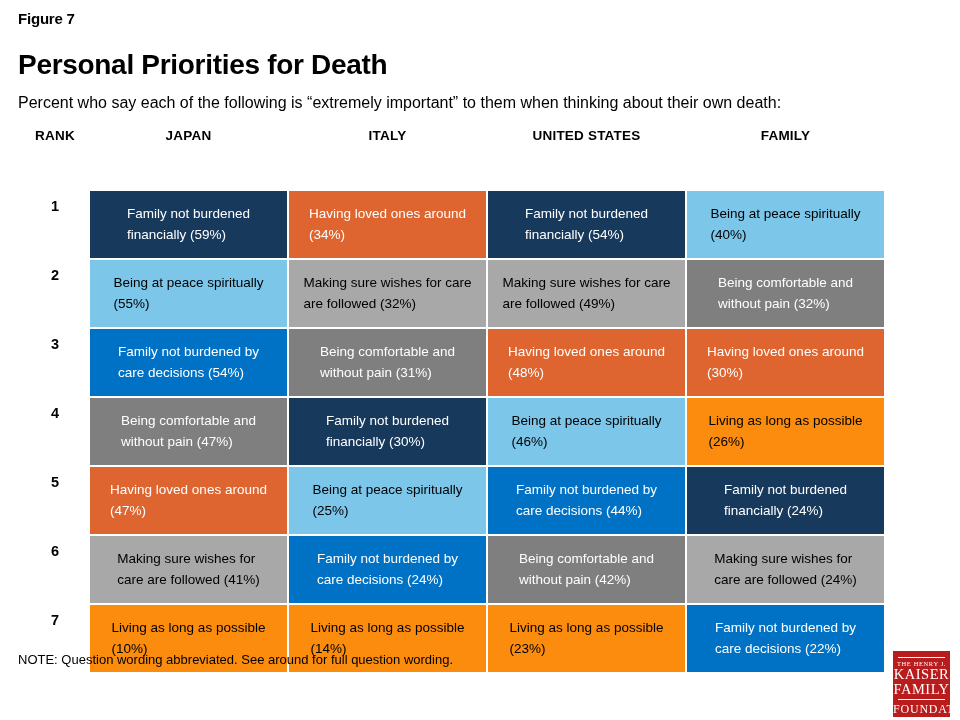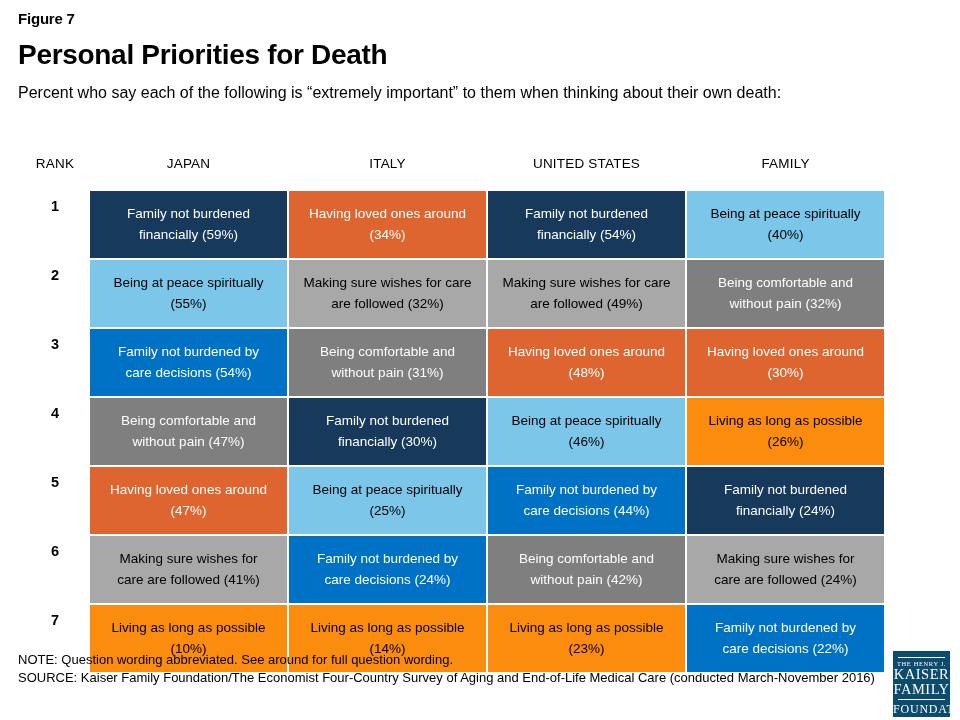--- a/index.html
+++ b/index.html
@@ -3,43 +3,43 @@
 <meta charset="utf-8">
 <style>
   html,body { margin:0; padding:0; }
   body {
     width:960px; height:720px; background:#ffffff;
     font-family:"Liberation Sans", sans-serif; color:#000;
     position:relative; overflow:hidden;
   }
   .header { position:absolute; left:18px; top:10px; width:920px; }
   .figure-label { font-size:15px; font-weight:bold; letter-spacing:-0.2px; }
-  .page-title { font-size:28px; font-weight:bold; margin-top:12px; letter-spacing:-0.3px; }
+  .page-title { font-size:28px; font-weight:bold; margin-top:22px; letter-spacing:-0.3px; }
   .subtitle { font-size:16px; margin-top:13px; }
 
   .grid {
     position:absolute; left:22px; top:122px;
     display:grid;
     grid-template-columns:66px 197px 197px 197px 197px;
     grid-auto-rows:67px;
     column-gap:2px; row-gap:2px;
   }
   .hcell {
     height:26px !important; grid-auto-rows:auto;
     display:flex; align-items:center; justify-content:center;
-    font-weight:normal; font-size:13.5px; letter-spacing:0.2px;margin-top:28px;
+    font-weight:bold; font-size:13.5px; letter-spacing:0.2px;
   }
   .grid > .hcell { grid-row:1; }
   .rank-cell {
     display:flex; justify-content:center; align-items:flex-start;
     padding-top:7px; font-weight:bold; font-size:14.5px;
   }
   .cell {
     display:flex; align-items:center; justify-content:center;
-    text-align:center; font-size:13.5px; line-height:1.5;
+    text-align:left; font-size:13.5px; line-height:1.5;
     white-space:pre-line; padding:0 8px; box-sizing:border-box;
   }
 
   .footer {
     position:absolute; left:18px; top:651px; width:868px;
     font-size:13px; line-height:1.42;
   }
 
   .kff-logo {
     position:absolute; left:893px; top:651px; width:57px; height:66px;
@@ -126,23 +126,22 @@
     <div class="cell" style="background: rgb(251, 140, 14); color: rgb(0, 0, 0);">Living as long as possible
 (14%)</div>
     <div class="cell" style="background: rgb(251, 140, 14); color: rgb(0, 0, 0);">Living as long as possible
 (23%)</div>
     <div class="cell" style="background: rgb(0, 114, 198); color: rgb(255, 255, 255);">Family not burdened by
 care decisions (22%)</div>
   </div>
 
 <div class="footer">
   <div>NOTE: Question wording abbreviated. See around for full question wording.</div>
-  <div>SOURCE: Kaiser Family Foundation/The Economist Four-Country Survey of Aging and End-of-Life Medical Care (conducted March-November 2016)</div>
 </div>
 
-<div class="kff-logo" style="background: #0c4a6e;">
+<div class="kff-logo" style="background: #b91c1c;">
   <div class="kff-rule"></div>
   <div class="kff-small">THE HENRY J.</div>
   <div class="kff-big">KAISER</div>
   <div class="kff-big">FAMILY</div>
   <div class="kff-rule"></div>
   <div class="kff-found">FOUNDATION</div>
 </div>
 
 </body></html>

